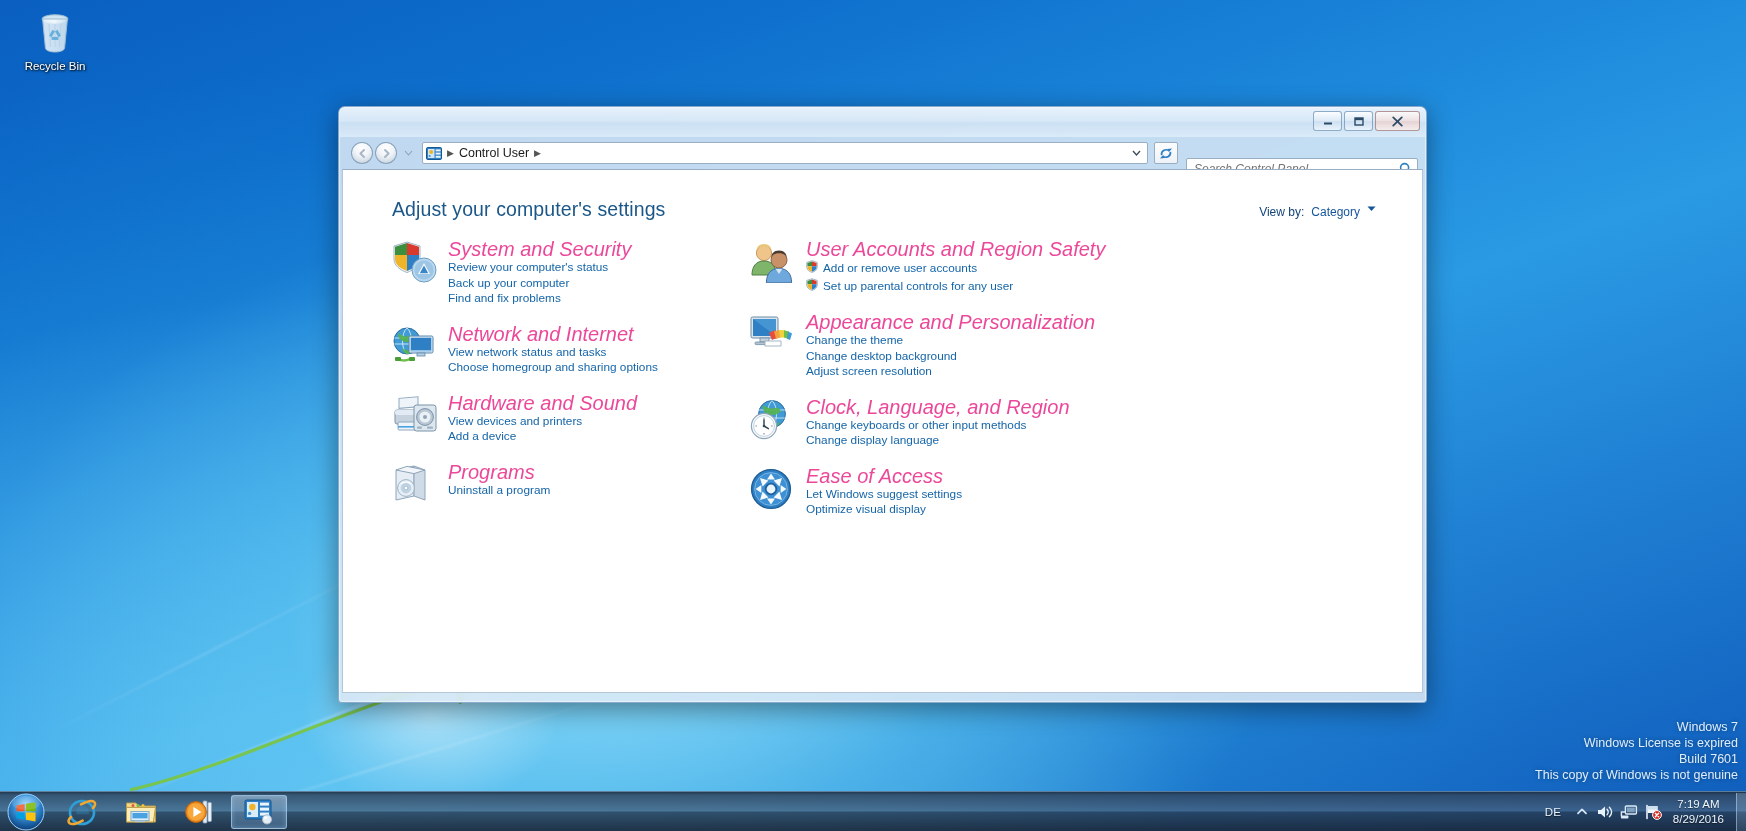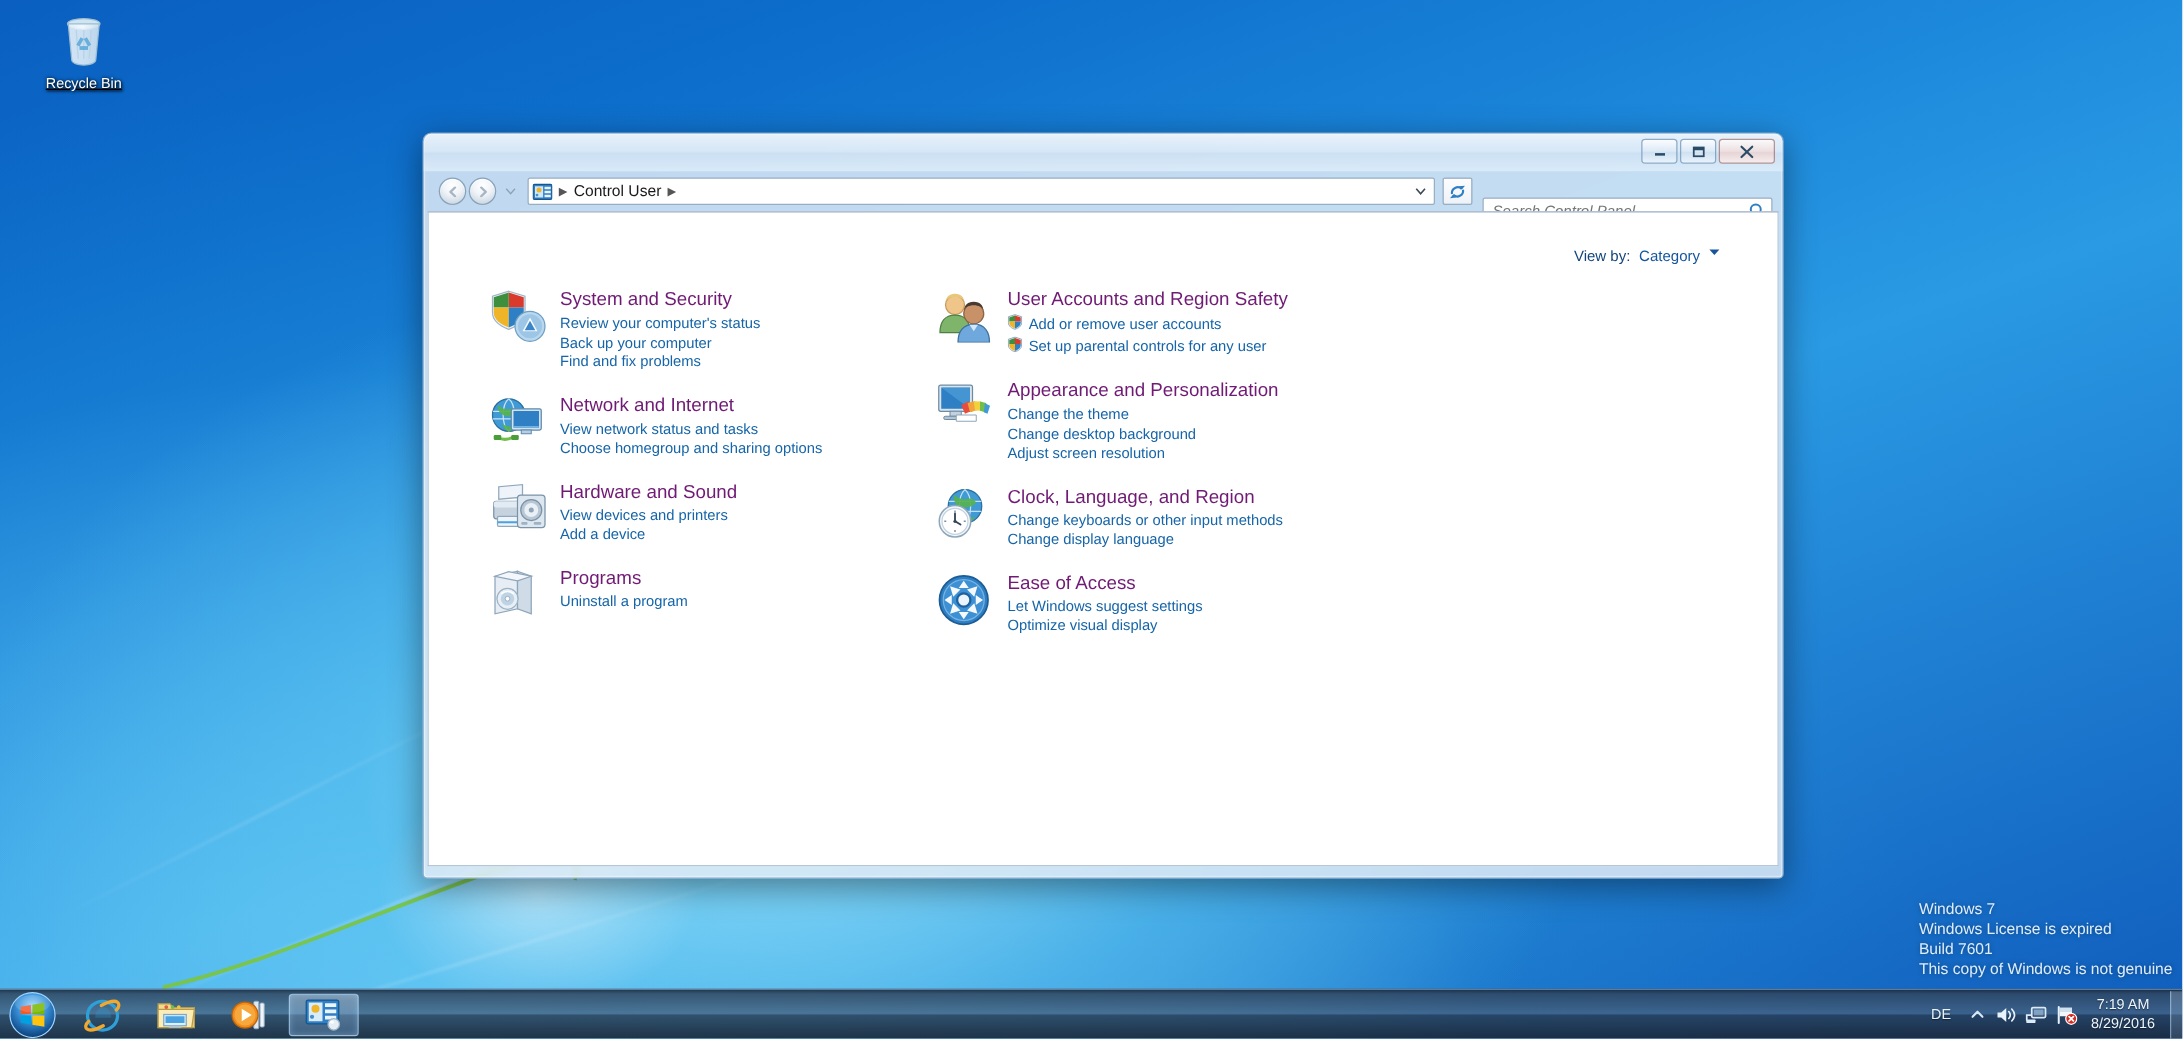--- a/index.html
+++ b/index.html
@@ -36,33 +36,33 @@
   .ray.r3 { left: 20px;  top: 640px; width: 420px; transform: rotate(-27deg); opacity: .30; }
   .glow {
     position: absolute; left: 300px; top: 620px; width: 260px; height: 190px;
     background: radial-gradient(ellipse at center, rgba(255,255,255,0.45) 0%, rgba(255,255,255,0) 70%);
     pointer-events: none;
   }
   .stem { position: absolute; left: 130px; top: 620px; pointer-events: none; }
 
   
   #recycle-bin {
-    position: absolute; left: 24px; top: 10px; width: 86px;
-    text-align: center; cursor: default; user-select: none; text-decoration: underline;
+    position: absolute; left: 12px; top: 10px; width: 86px;
+    text-align: center; cursor: default; user-select: none;
   }
   #recycle-bin .label {
     color: #fff; font-size: 11.5px; margin-top: 2px;
     text-shadow: 0 0 3px rgba(0,0,0,.85), 1px 1px 2px rgba(0,0,0,.8);
     font-family: "Liberation Sans", sans-serif;
   }
 
   
   #watermark {
     position: absolute; right: 8px; bottom: 48px;
-    color: #dfeefc; font-size: 12.5px; line-height: 16px;
+    text-align: right; color: #dfeefc; font-size: 12.5px; line-height: 16px;
     text-shadow: 0 0 4px rgba(0,0,0,.35);
     font-family: "Liberation Sans", sans-serif;
   }
 
   
   #cp-window {
     position: absolute;
     left: 338px; top: 106px;
     width: 1089px; height: 597px;
     border-radius: 7px 7px 4px 4px;
@@ -169,22 +169,22 @@
   .columns {
     display: flex; padding: 18px 0 0 49px; gap: 0;
   }
   .col { width: 345px; }
   .col.right { width: 400px; margin-left: 13px; }
 
   .category { display: flex; margin-bottom: 17px; }
   .cat-icon { width: 56px; flex: 0 0 56px; padding-top: 2px; }
   .cat-body { padding-top: 1px; }
   .cat-title {
-    font-size: 15px; color: #701a75; line-height: 18px;
-    margin-bottom: 2px; cursor: pointer; display: inline-block;
+    font-size: 20px; color: #ec4899; line-height: 18px;
+    margin-bottom: 2px; cursor: pointer; display: inline-block; font-style: italic;
   }
   .cat-link {
     font-size: 11.8px; color: #1565a8; line-height: 15.5px;
     cursor: pointer; display: flex; align-items: center; gap: 4px;
   }
   .shield-mini { flex: 0 0 13px; }
 
   
   #taskbar {
     position: absolute; left: 0; bottom: 0; width: 1746px; height: 40px;
@@ -357,20 +357,21 @@
         <svg width="14" height="14" viewBox="0 0 14 14">
           <circle cx="5.6" cy="5.6" r="4" fill="none" stroke="#2f7fc4" stroke-width="1.6"></circle>
           <path d="M8.6 8.6 L12.6 12.6" stroke="#2f7fc4" stroke-width="1.8" stroke-linecap="round"></path>
         </svg>
       </div>
     </div>
 
     <div class="content">
 
       <div class="content-head">
+        <div class="page-title">Adjust your computer's settings</div>
         <div class="viewby">
           <span>View by:</span>
           <span class="vb-value">Category</span>
           <span class="vb-arrow">
             <svg width="9" height="6" viewBox="0 0 9 6">
               <path d="M0.5 0.5 L4.5 5 L8.5 0.5 Z" fill="#15559c"></path>
             </svg>
           </span>
         </div>
       </div>

